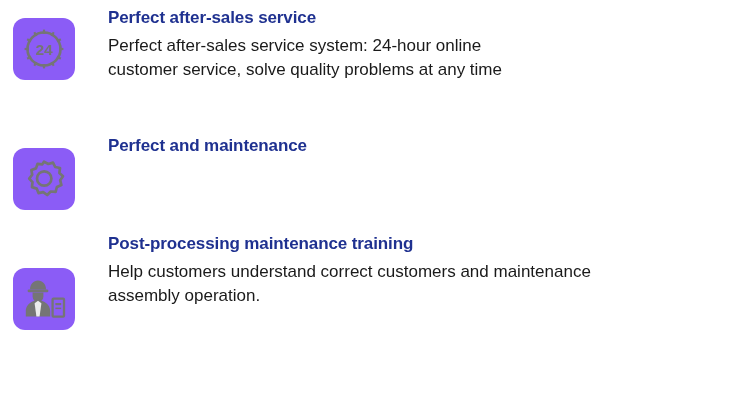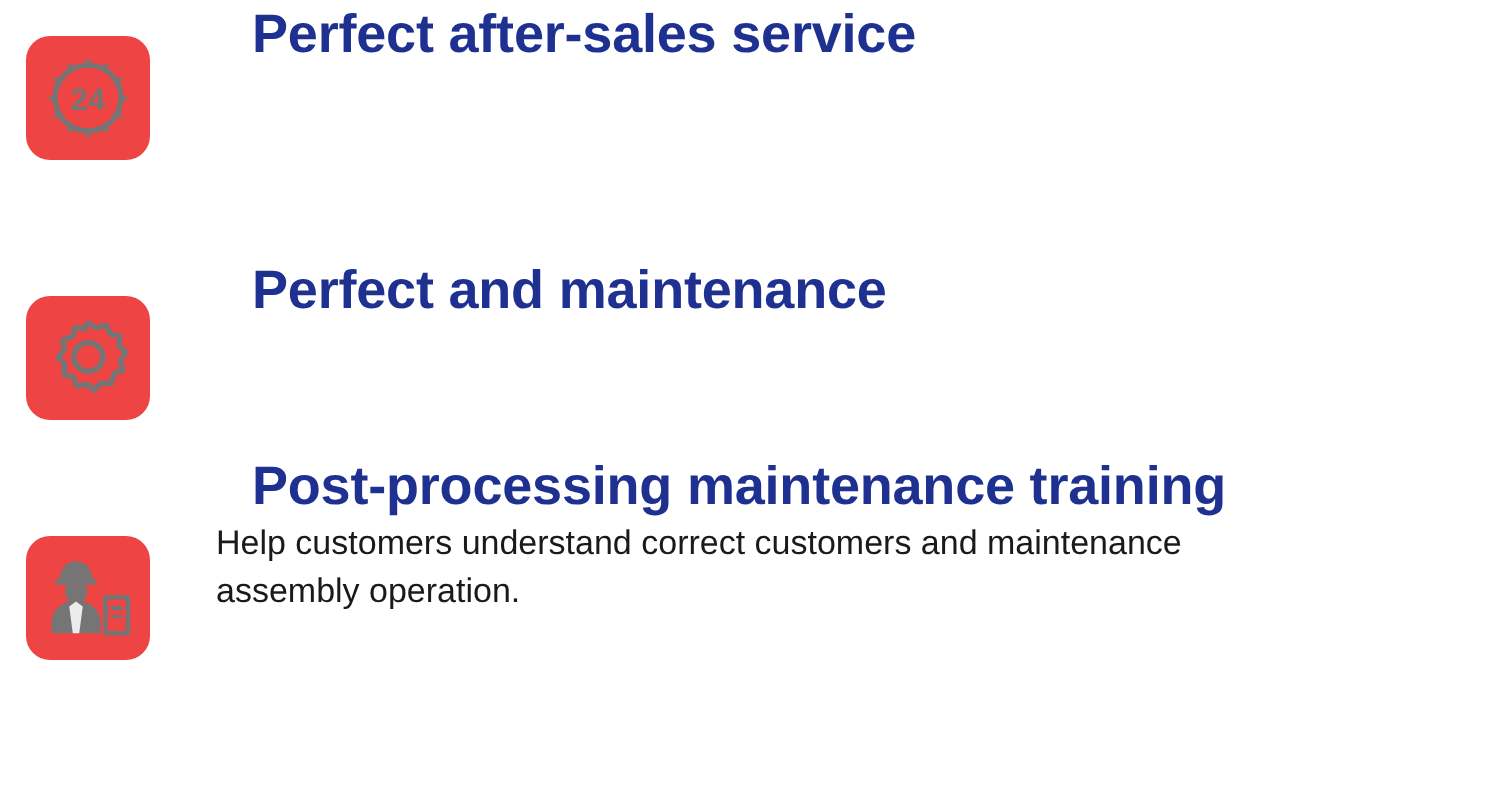--- a/index.html
+++ b/index.html
@@ -32,21 +32,21 @@
   }
 
   .feature-row.r0 { top: 4px; }
   .feature-row.r1 { top: 132px; }
   .feature-row.r2 { top: 230px; }
 
   .icon-tile {
     width: 62px;
     height: 62px;
     border-radius: 12px;
-    background: #ef4444;
+    background: #8b5cf6;
     margin-left: 13px;
     margin-top: 14px;
     flex: 0 0 auto;
     display: flex;
     align-items: center;
     justify-content: center;
     box-sizing: border-box;
   }
   .feature-row.r1 .icon-tile { margin-top: 16px; }
   .feature-row.r2 .icon-tile { margin-top: 38px; }
@@ -54,25 +54,25 @@
   .icon-tile svg { display: block; }
 
   .feature-text {
     margin-left: 33px;
     width: 640px;
     flex: 0 0 auto;
   }
 
   .feature-title {
     color: #1f3190;
-    font-size: 27px;
+    font-size: 17px;
     font-weight: bold;
     line-height: 27px;
     letter-spacing: -0.1px;
-    margin: 0 0 3px 18px;
+    margin: 0 0 3px 0;
     white-space: nowrap;
   }
 
   .feature-desc {
     color: #1a1a1a;
     font-size: 17px;
     line-height: 24px;
     margin: 0;
   }
   .feature-desc .line { display: block; white-space: nowrap; }
@@ -102,20 +102,24 @@
               <line x1="13.3" y1="39.8" x2="15.5" y2="36.0"></line>
               <line x1="30.5" y1="10.0" x2="32.7" y2="6.2"></line>
             </g>
           </g>
           <text x="23" y="29.2" text-anchor="middle" font-family="Liberation Sans, sans-serif" font-size="15.5" font-weight="bold" fill="#757575">24</text>
         </svg>
       </span>
     </div>
     <div class="feature-text">
       <h2 class="feature-title">Perfect after-sales service</h2>
+      <p class="feature-desc">
+        <span class="line">Perfect after-sales service system: 24-hour online</span>
+        <span class="line">customer service, solve quality problems at any time</span>
+      </p>
     </div>
   </div>
 
   <div class="feature-row r1">
     <div class="icon-tile">
       <span>
         <svg width="44" height="44" viewBox="0 0 44 44" aria-hidden="true">
           <g fill="none" stroke="#757575" stroke-width="2.7" stroke-linejoin="round">
             <path d="M22 4.6
                      L26.3 7.0 L31.0 5.6 L33.2 10.0 L38.0 11.0 L37.4 15.9

